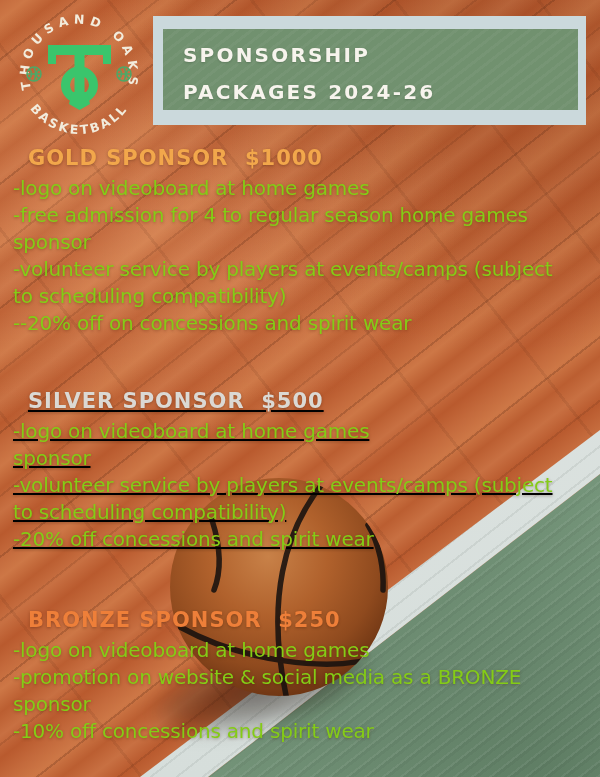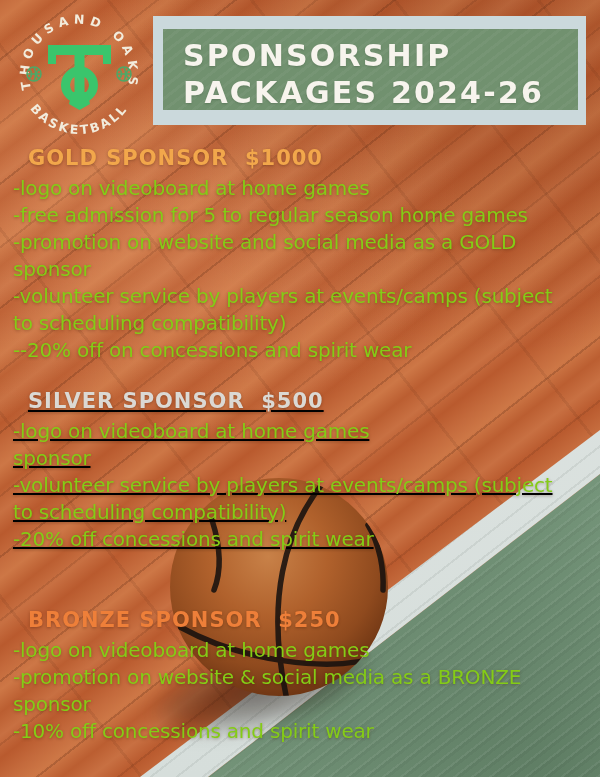--- a/index.html
+++ b/index.html
@@ -66,21 +66,21 @@
     background:#cbd9dc;
   }
   .banner-inner{
     position:absolute; left:10px; top:13px; right:8px; bottom:15px;
     background:
       repeating-linear-gradient(142deg, rgba(255,255,255,0.04) 0 3px, transparent 3px 9px),
       #71916f;
     padding:8px 0 0 20px; box-sizing:border-box;
   }
   .banner-line{
-    color:#f7f4ed; font-weight:bold; font-size:30px; line-height:37px;
+    color:#f7f4ed; font-weight:bold; font-size:20px; line-height:37px;
     letter-spacing:2.2px; white-space:pre;
     text-shadow:0 1px 2px rgba(40,60,40,0.25);
   }
   
   .section{ position:absolute; left:13px; }
   .sec-gold{ top:146px; } .sec-silver{ top:389px;text-decoration:underline; } .sec-bronze{ top:608px; }
   .sec-title{
     margin-left:15px; height:29px; font-weight:bold; font-size:21px;
     letter-spacing:1px; white-space:pre;
     text-shadow:0 1px 3px rgba(60,25,10,0.35);
@@ -160,22 +160,21 @@
   <div class="banner-outer">
     <div class="banner-inner">
       <div class="banner-line">SPONSORSHIP</div>
       <div class="banner-line">PACKAGES 2024-26</div>
     </div>
   </div>
 
   <div class="section sec-gold">
     <div class="sec-title title-gold">GOLD SPONSOR  $1000</div>
     <div class="line">-logo on videoboard at home games</div>
-    <div class="line">-free admission for 5 to regular season home games</div>
-    <div class="line">-promotion on website and social media as a GOLD</div>
+    <div class="line">-free admission for 4 to regular season home games</div>
     <div class="line">sponsor</div>
     <div class="line">-volunteer service by players at events/camps (subject</div>
     <div class="line">to scheduling compatibility)</div>
     <div class="line">--20% off on concessions and spirit wear</div>
   </div>
 
   <div class="section sec-silver">
     <div class="sec-title title-silver">SILVER SPONSOR  $500</div>
     <div class="line">-logo on videoboard at home games</div>
     <div class="line">sponsor</div>

